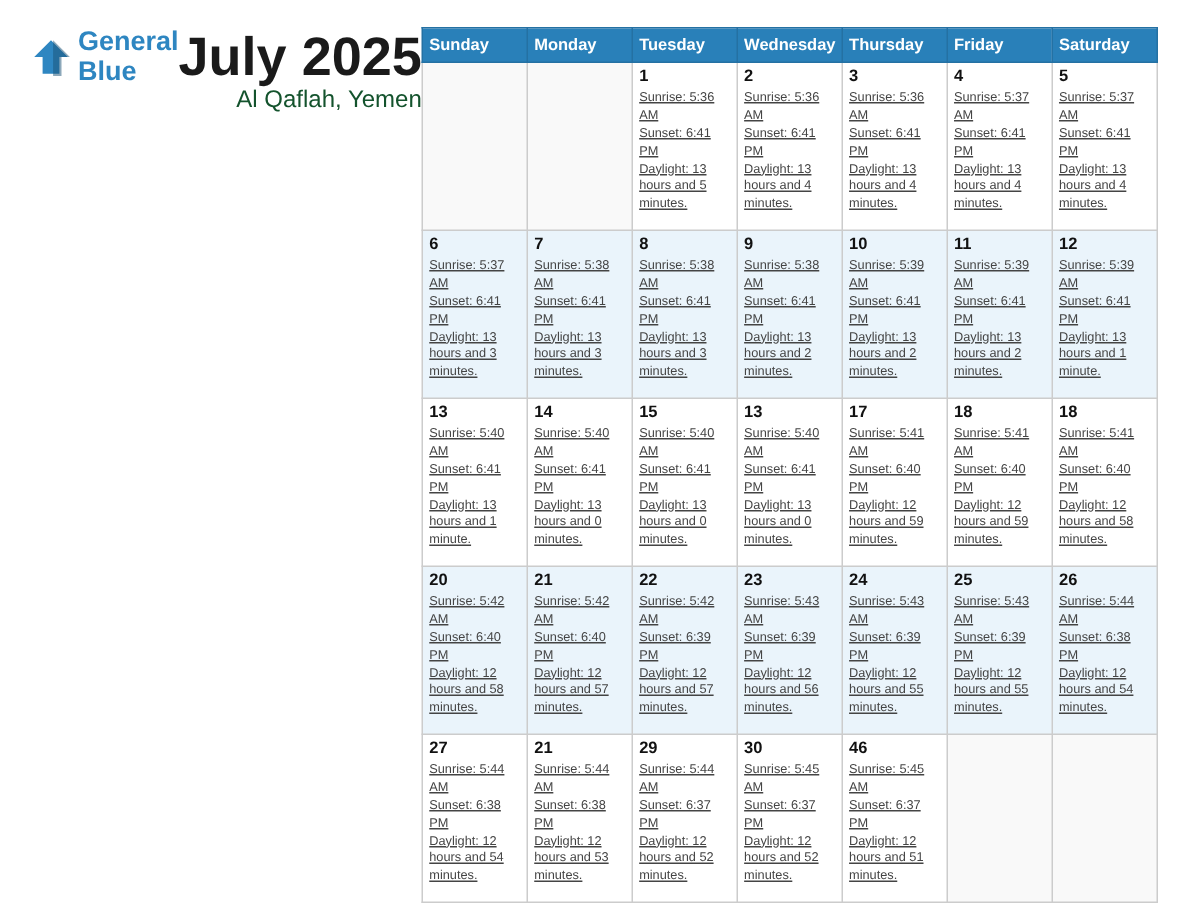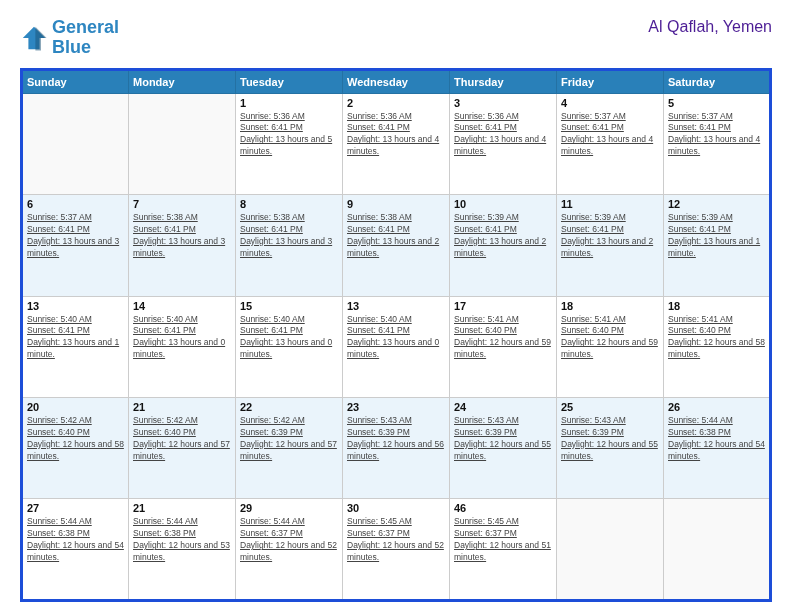--- a/index.html
+++ b/index.html
@@ -8,21 +8,21 @@
       background: #fff;
       width: 792px;
       height: 612px;
       overflow: hidden;
     }
     .page {
       width: 792px;
       height: 612px;
       padding: 18px 20px 10px 20px;
       display: flex;
-      flex-direction: column;
+      flex-direction: row;
     }
     .header {
       display: flex;
       justify-content: space-between;
       align-items: flex-start;
       margin-bottom: 10px;
     }
     .logo {
       display: flex;
       align-items: center;
@@ -45,25 +45,25 @@
       text-align: right;
     }
     .month-title {
       font-size: 36px;
       font-weight: bold;
       color: #1a1a1a;
       line-height: 1.1;
     }
     .location-title {
       font-size: 16px;
-      color: #4c1d95;
+      color: #14532d;
     }
     .calendar {
       flex: 1;
-      border: 3px solid #1d4ed8;
+      border: 1px solid #1d4ed8;
       border-collapse: collapse;
       width: 100%;
       table-layout: fixed;
     }
     .calendar th {
       background-color: #2980b9;
       color: #fff;
       font-size: 11px;
       font-weight: bold;
       padding: 5px 4px;
@@ -107,20 +107,21 @@
       <svg class="logo-icon" viewBox="0 0 40 40">
         <polygon points="20,4 36,20 28,20 28,36 12,36 12,20 4,20" fill="#2e86c1"></polygon>
         <polygon points="22,4 38,20 30,20 30,38 22,38 22,20" fill="#1a5276" opacity="0.5"></polygon>
       </svg>
       <div class="logo-text">
         <div><span>General</span></div>
         <div><span>Blue</span></div>
       </div>
     </div>
     <div class="title-block">
+      <div class="month-title">July 2025</div>
       <div class="location-title">Al Qaflah, Yemen</div>
     </div>
   </div>
 
   <table class="calendar">
     <thead>
       <tr>
       <th>Sunday</th>
           <th>Monday</th>
           <th>Tuesday</th>

